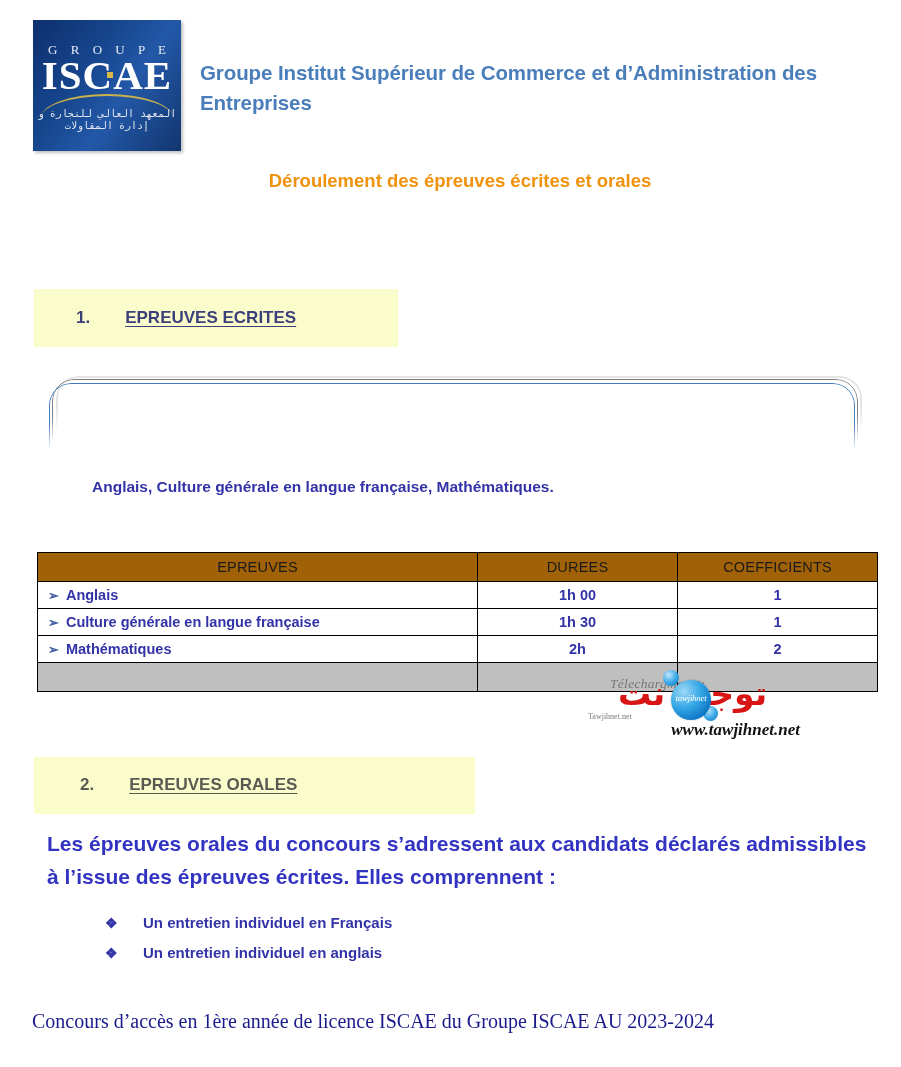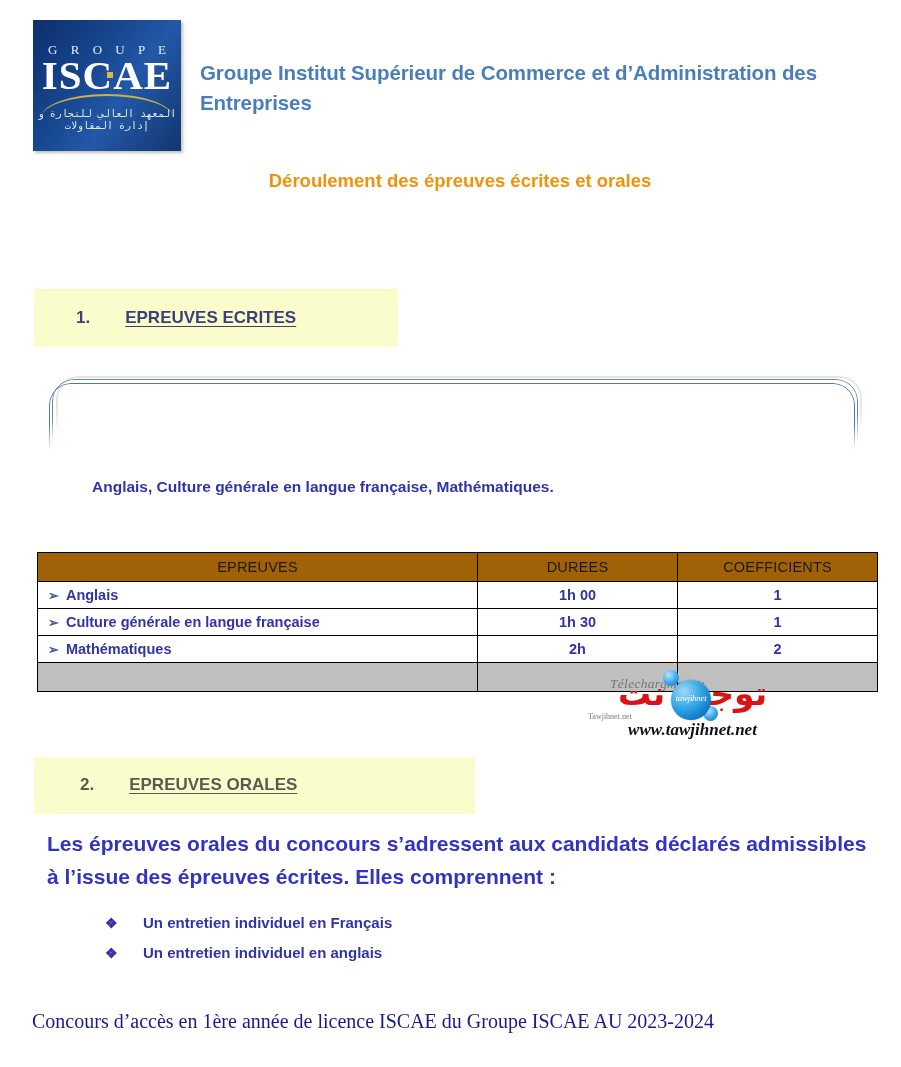--- a/index.html
+++ b/index.html
@@ -286,21 +286,21 @@
     top: 36px;
     color: #7a7a7a;
     font-family: "Liberation Serif", serif;
     font-size: 8px;
   }
   #wm-url {
     position: absolute;
     left: 0;
     top: 44px;
     width: 215px;
-    text-align: center;
+    text-align: right;
     color: #111111;
     font-family: "Liberation Serif", serif;
     font-style: italic;
     font-weight: bold;
     font-size: 17px;
   }
 
   
   #oral-para {
     position: absolute;

